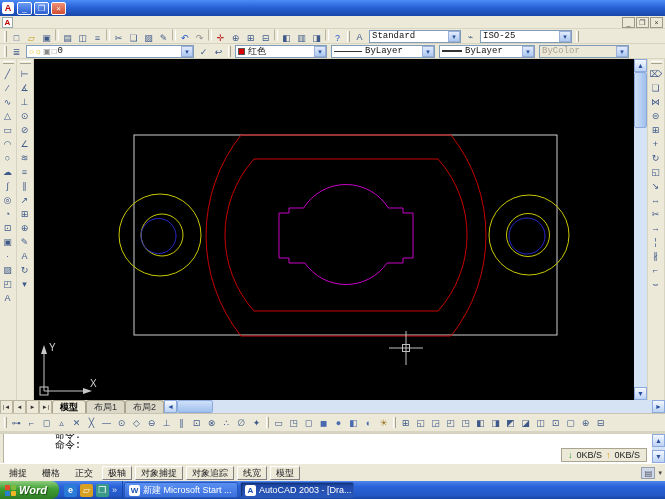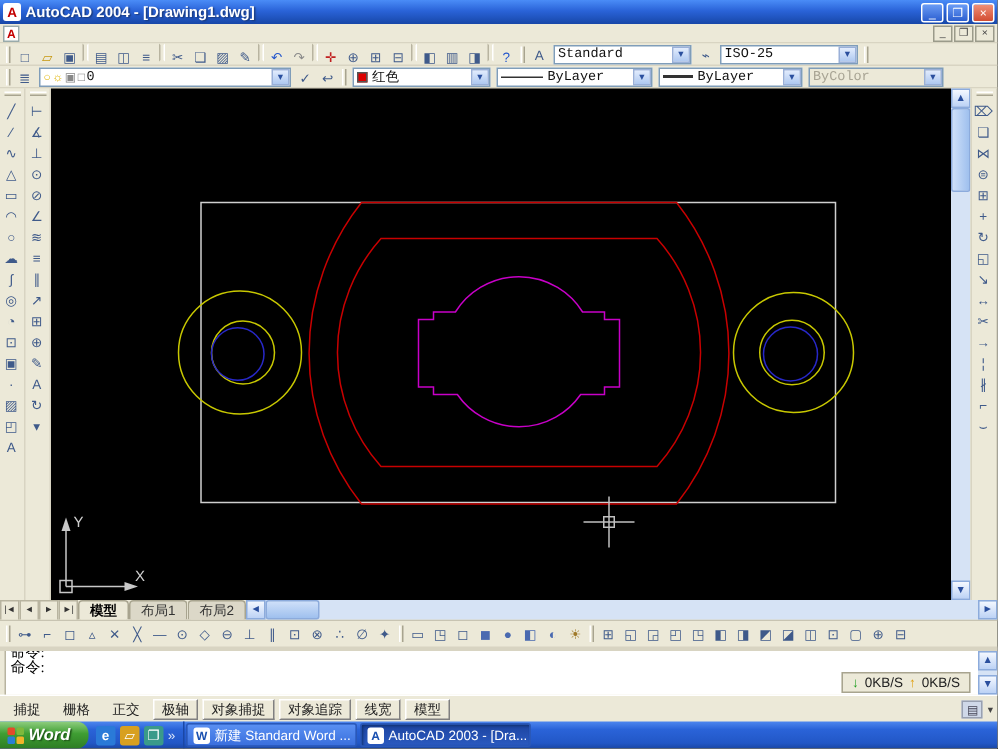--- a/index.html
+++ b/index.html
@@ -66,21 +66,21 @@
   .tab { padding:0 7px; line-height:13px; font-size:9px; color:#333; background:#dcd8c8;
     border:1px solid #a8a48f; border-bottom:none; border-radius:3px 3px 0 0; }
   .tab.active { background:#ece9d8; font-weight:bold; color:#000; }
   .hscroll { flex:1; display:flex; align-items:stretch; background:#d6e3f5; }
   .hthumb { width:36px; background:linear-gradient(180deg,#cfe0f9,#9fc0ee); border:1px solid #8cabdc; border-radius:2px; }
   .htrack { flex:1; }
 
   
   .cmdwrap { height:31px; display:flex; border-top:2px solid #d8d4c2; background:#fff; position:relative; }
   .cmdgrip { width:4px; background:#ece9d8; border-right:1px solid #b8b4a0; }
-  .cmdtext { flex:1; overflow:hidden; font-family:Liberation Serif, serif; font-size:10px; color:#000; padding-left:3px; }
+  .cmdtext { flex:1; overflow:hidden; font-family:Liberation Mono, monospace; font-size:10px; color:#000; padding-left:3px;margin-left:48px; }
   .cmdtext div { height:10px; line-height:10px; white-space:pre; }
   .cmdtext { padding-top:0; margin-top:0; }
   .cmdtext .clip { margin-top:-3px; }
   .netmeter { position:absolute; right:18px; bottom:1px; height:14px; display:flex; align-items:center; gap:4px;
     background:#ece9d8; border:1px solid #a8a48f; padding:0 6px; font-size:9px; color:#222; }
   .net-down { color:#1e9e1e; font-weight:bold; }
   .net-up { color:#e0a010; font-weight:bold; }
 
   
   .statusbar { height:18px; display:flex; align-items:center; background:#ece9d8; border-top:1px solid #fff; padding:0 3px; gap:3px; }
@@ -114,21 +114,20 @@
   .tray { display:flex; align-items:center; gap:3px; padding:0 6px 0 8px; margin-left:auto;
     background:linear-gradient(180deg,#3a78e8 0%,#2257c6 50%,#1a47a5 100%); border-left:1px solid #1a3f96; }
   .traydot { width:9px; height:9px; border-radius:2px; }
   .clock { color:#fff; font-size:9px; margin-left:3px; }
 </style>
 </head>
 <body>
 
 <div class="titlebar">
   <div class="appicon">A</div>
-  <div class="title">AutoCAD 2004 - [Drawing1.dwg]</div>
   <div class="winbtns">
 
   <div class="winbtn">_</div>
       <div class="winbtn">❐</div>
       <div class="winbtn close">×</div>
     </div>
 </div>
 
 <div class="menubar">
   <div class="docicon">A</div>
@@ -346,20 +345,20 @@
     <span class="qlicon" style="background: rgb(42, 122, 216);">e</span>
         <span class="qlicon" style="background: rgb(216, 160, 32);">▱</span>
         <span class="qlicon" style="background: rgb(58, 154, 138);">❐</span>
       </span>
     <span class="chev">»</span>
   </div>
   <div style="display:flex">
 
   <div class="taskbtn">
         <span class="taskicon">W</span>
-        <span>新建 Standard Word ...</span>
+        <span>新建 Microsoft Start ...</span>
       </div>
       <div class="taskbtn active">
         <span class="taskicon">A</span>
         <span>AutoCAD 2003 - [Dra...</span>
       </div>
     </div>
 </div>
 
 </body></html>

